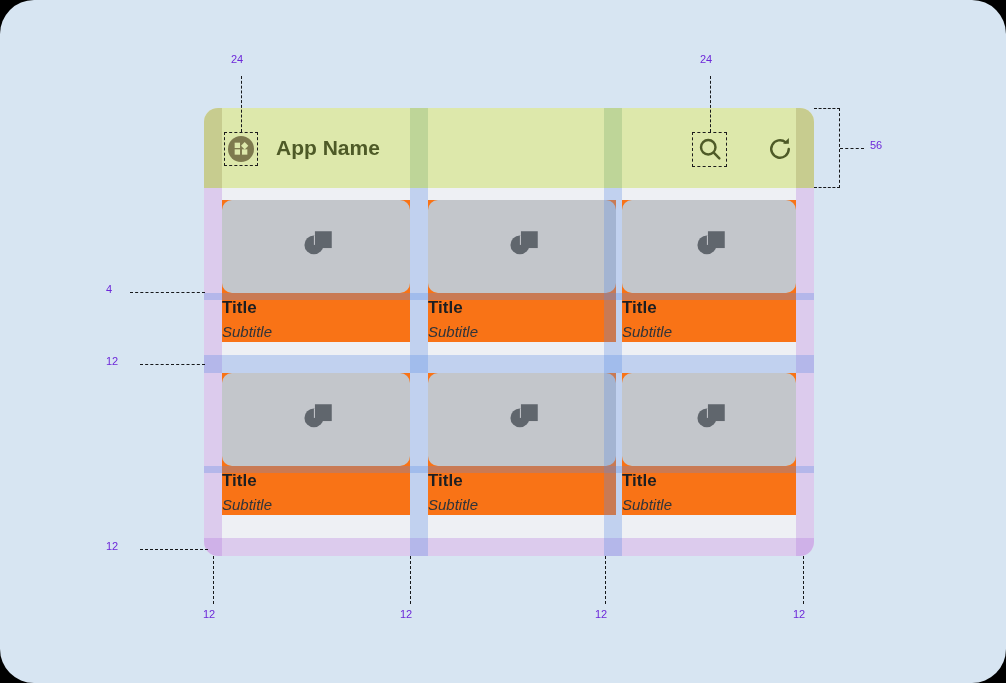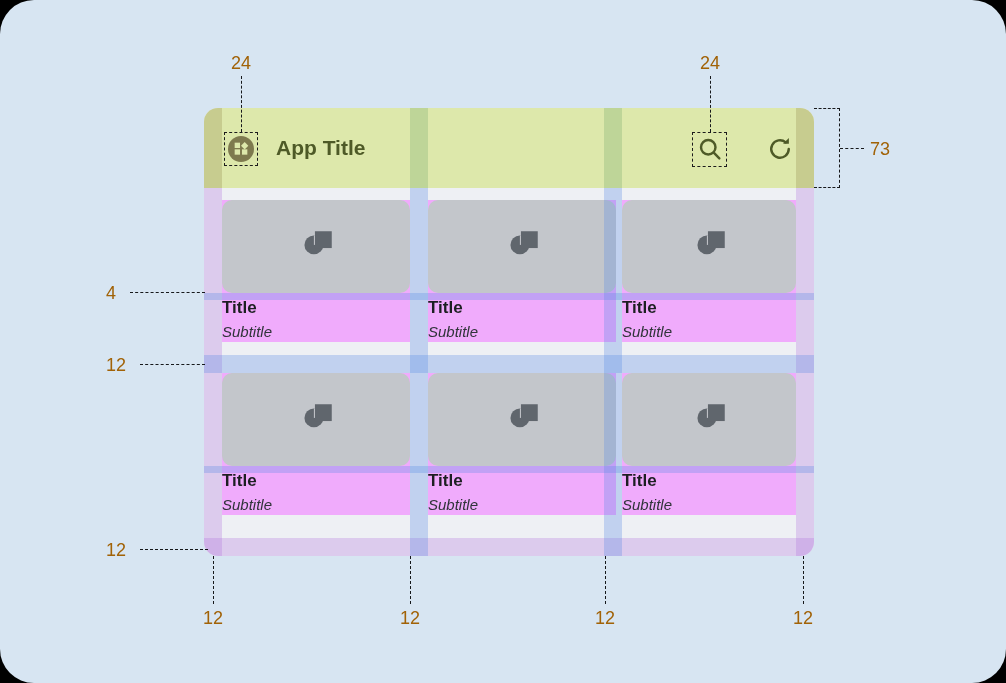--- a/index.html
+++ b/index.html
@@ -75,21 +75,21 @@
   }
 
   
   #content {
     position: absolute; left: 0; top: 80px;
     width: 610px; height: 368px;
     background: #eef0f4;
   }
   .card {
     position: absolute;
-    background: #f0abfc;
+    background: #f97316;
   }
   .card-img {
     position: absolute; left: 0; top: 0;
     width: 100%; height: 93px;
     background: #c3c6cb;
     border-radius: 10px;
     display: flex; align-items: center; justify-content: center;
   }
   .card-text {
     position: absolute; left: 0; top: 97px; width: 100%;
@@ -104,21 +104,21 @@
     font-style: italic;
   }
 
   
   .pad-purple { position: absolute; background: rgba(178,120,222,0.30); }
   .gap-blue   { position: absolute; background: rgba( 90,140,230,0.30); }
 
   
   .ann-label {
     position: absolute;
-    font-size: 18px; color: #a16207;
+    font-size: 11px; color: #6d28d9;
     white-space: nowrap;
   }
   .dash-h {
     position: absolute; height: 0;
     border-top: 1.6px dashed #16181b;
   }
   .dash-v {
     position: absolute; width: 0;
     border-left: 1.6px dashed #16181b;
   }
@@ -144,21 +144,21 @@
       <div id="menu-btn">
         <svg width="16" height="16" viewBox="0 0 24 24">
           <rect x="2.5" y="12.5" width="8" height="8" fill="#dde8ab"></rect>
           <rect x="2.5" y="2.5" width="8" height="8" fill="#dde8ab"></rect>
           <rect x="13.5" y="12.5" width="8" height="8" fill="#dde8ab"></rect>
           <path d="M17.5 1.6 L23 7.1 L17.5 12.6 L12 7.1 Z" fill="#dde8ab"></path>
         </svg>
       </div>
       <div id="menu-hit"></div>
 
-      <div id="app-title">App Title</div>
+      <div id="app-title">App Name</div>
 
       <div class="bar-icon" id="search-icon-wrap">
         <svg width="28" height="28" viewBox="0 0 24 24" fill="none" stroke="#4e5a27" stroke-width="2.1" stroke-linecap="round">
           <circle cx="10.5" cy="10.5" r="6.2"></circle>
           <line x1="15.2" y1="15.2" x2="20" y2="20"></line>
         </svg>
       </div>
       <div id="search-hit"></div>
 
       <div class="bar-icon" id="refresh-icon-wrap">
@@ -270,21 +270,21 @@
   </div>
 
   <div class="ann-label" style="left:231px;top:53px;">24</div>
   <div class="dash-v" style="left:241px;top:76px;height:56px;"></div>
 
   <div class="ann-label" style="left:700px;top:53px;">24</div>
   <div class="dash-v" style="left:710px;top:76px;height:56px;"></div>
 
   <div class="dim-bracket" style="left:814px;top:108px;width:26px;height:80px;"></div>
   <div class="dash-h" style="left:840px;top:148px;width:24px;"></div>
-  <div class="ann-label" style="left:870px;top:139px;">73</div>
+  <div class="ann-label" style="left:870px;top:139px;">56</div>
 
   <div class="ann-label" style="left:106px;top:283px;">4</div>
   <div class="dash-h" style="left:130px;top:292px;width:75px;"></div>
 
   <div class="ann-label" style="left:106px;top:355px;">12</div>
   <div class="dash-h" style="left:140px;top:364px;width:65px;"></div>
 
   <div class="ann-label" style="left:106px;top:540px;">12</div>
   <div class="dash-h" style="left:140px;top:549px;width:68px;"></div>
 

